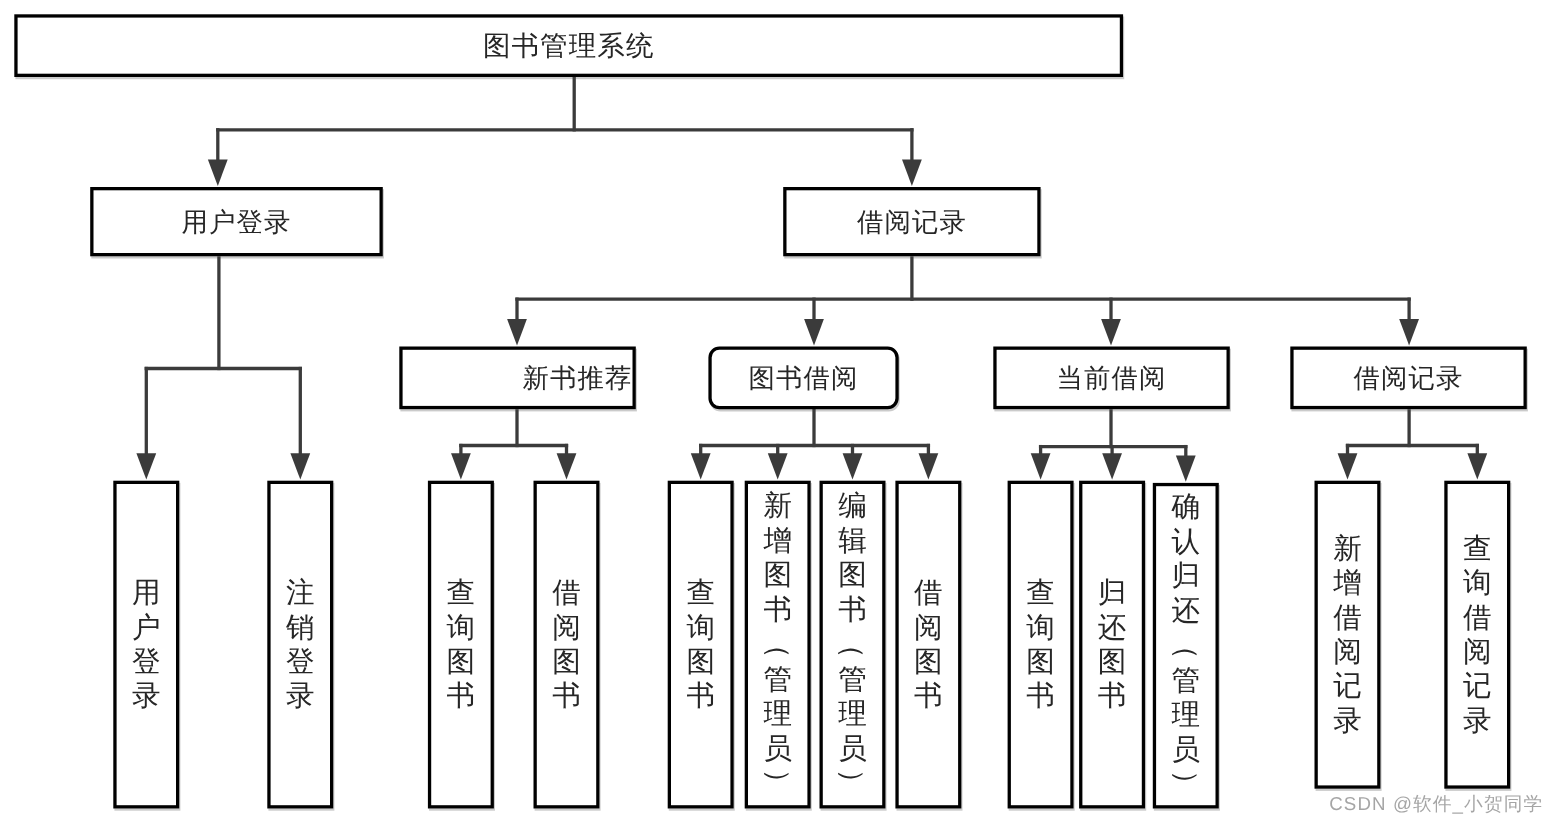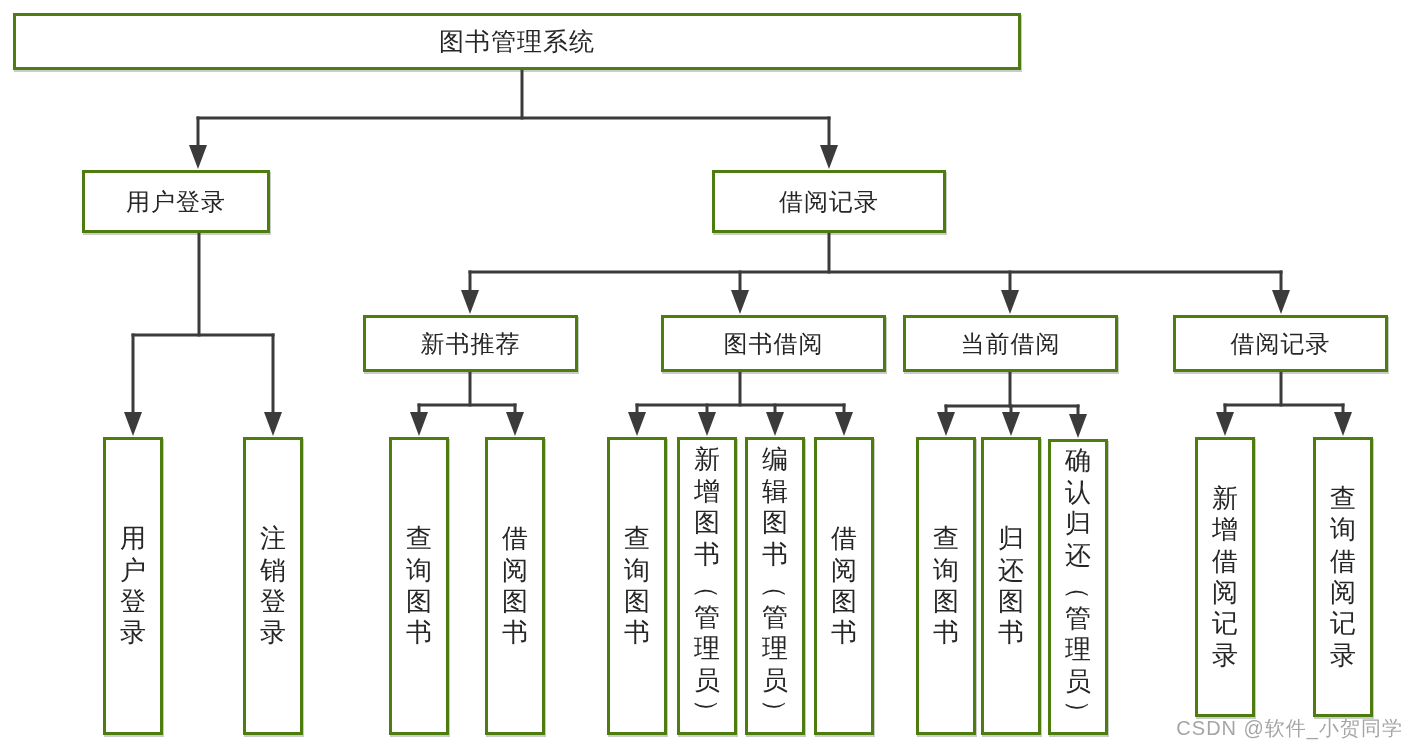--- a/index.html
+++ b/index.html
@@ -13,21 +13,21 @@
   }
   #connectors {
     position: absolute;
     left: 0; top: 0;
     width: 1405px; height: 747px;
     pointer-events: none;
   }
   .box {
     position: absolute;
     box-sizing: border-box;
-    border: 3px solid #4d7c0f;
+    border: 3px solid #000000;
     background: #ffffff;
     display: flex;
     align-items: center;
     justify-content: center;
     color: #262626;
     box-shadow: 1px 2px 0 rgba(70,70,70,0.28);
   }
   .hbox { font-size: 24px; letter-spacing: 1px; }
   .root-box { font-size: 25px; }
   .vbox { font-size: 26px; }
@@ -36,21 +36,21 @@
     flex-direction: column;
     align-items: center;
     line-height: 1.21;
   }
   .vbox .vlabel span { display: block; }
   .vbox .vlabel span.rot { transform: rotate(90deg); }
   #watermark {
     position: absolute;
     right: 2px;
     bottom: 5px;
-    font-size: 20px;
+    font-size: 17px;
     color: rgba(155,155,155,0.9);
     letter-spacing: 1px;
     white-space: nowrap;
     z-index: 5;
   }
 </style>
 </head>
 <body>
 
 <div id="canvas">
@@ -107,31 +107,31 @@
       <polygon points="1002,412 1020,412 1011,436" fill="#3b3b3b"></polygon>
       <polygon points="1069,414 1087,414 1078,438" fill="#3b3b3b"></polygon>
       <polygon points="1216,412 1234,412 1225,436" fill="#3b3b3b"></polygon>
       <polygon points="1334,412 1352,412 1343,436" fill="#3b3b3b"></polygon>
     </svg>
 
   <div class="box hbox root-box" style="left:13px; top:13px; width:1008px; height:57px;">
     <span>图书管理系统</span>
   </div>
 
-  <div class="box hbox" style="left:82px; top:170px; width:188px; height:63px;">
+  <div class="box hbox" style="left:82px; top:170px; width:266px; height:63px;">
     <span>用户登录</span>
   </div>
   <div class="box hbox" style="left:712px; top:170px; width:234px; height:63px;">
     <span>借阅记录</span>
   </div>
 
-  <div class="box hbox" style="left:363px; top:315px; width:215px; height:57px;">
+  <div class="box hbox" style="left:363px; top:315px; width:215px; height:57px;justify-content:flex-end;">
     <span>新书推荐</span>
   </div>
-  <div class="box hbox" style="left:661px; top:315px; width:225px; height:57px;">
+  <div class="box hbox" style="left:644px; top:315px; width:173px; height:57px;border-radius:10px;">
     <span>图书借阅</span>
   </div>
   <div class="box hbox" style="left:903px; top:315px; width:215px; height:57px;text-align:right;">
     <span>当前借阅</span>
   </div>
   <div class="box hbox" style="left:1173px; top:315px; width:215px; height:57px;">
     <span>借阅记录</span>
   </div>
 
   <div class="box vbox" style="left:103px; top:437px; width:60px; height:298px;">

